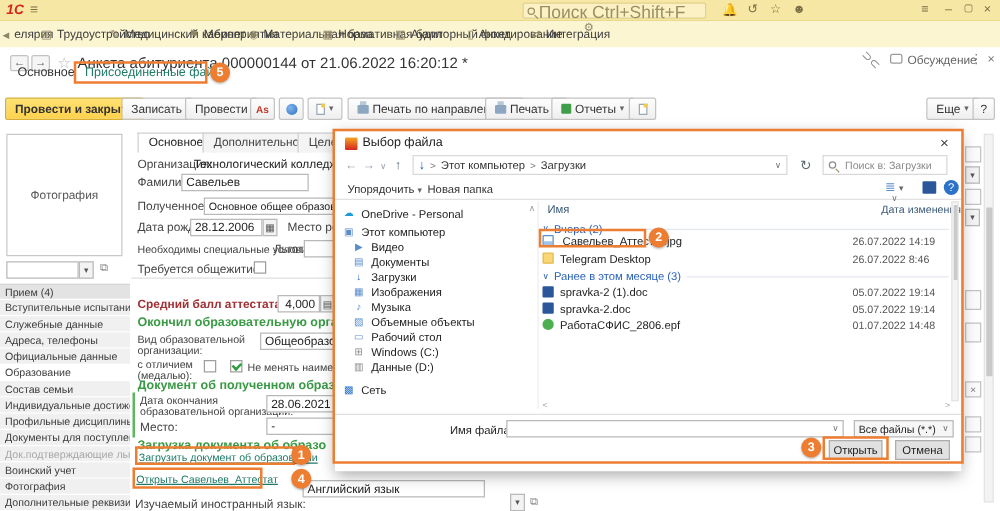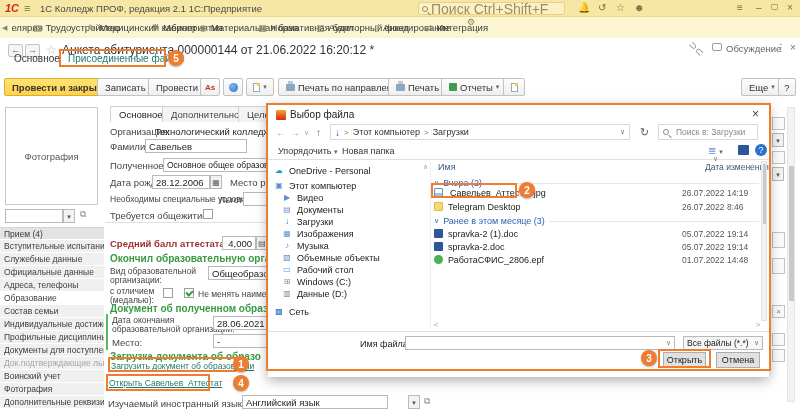--- a/index.html
+++ b/index.html
@@ -79,21 +79,20 @@
   .obox{border:2px solid #ED7D31;background:transparent;pointer-events:none}
   .marker{width:16px;height:16px;border-radius:50%;background:#ED7D31;color:#fff;font-weight:bold;font-size:10px;display:flex;align-items:center;justify-content:center;box-shadow:0 1px 2px rgba(0,0,0,.3)}
   .clip{border:1px solid #c3c3c3;background:#fbfbfb}
 </style>
 </head>
 <body>
 
 <div class="abs titlebar">
   <span class="abs logo" style="left:5px;top:2px">1С</span>
   <span class="abs tb-ic" style="left:24px;top:2px;font-size:11px">≡</span>
-  <span class="abs" style="left:40px;top:3px;font-size:9.5px;color:#4a4a4a">1С Колледж ПРОФ, редакция 2.1 1С:Предприятие</span>
   <div class="abs searchbox" style="left:418px;top:2px;width:147px">
     <span class="mag"></span>
     <span style="font-size:14px">Поиск Ctrl+Shift+F</span>
   </div>
   <span class="abs tb-ic" style="left:578px;top:2px">🔔</span>
   <span class="abs tb-ic" style="left:598px;top:2px">↺</span>
   <span class="abs tb-ic" style="left:616px;top:2px">☆</span>
   <span class="abs tb-ic" style="left:634px;top:2px">☻</span>
   <span class="abs tb-ic" style="left:737px;top:2px">≡</span>
   <span class="abs tb-ic" style="left:756px;top:2px">–</span>
@@ -198,22 +197,22 @@
 
 <div class="abs photo" style="left:5px;top:107px;width:93px;height:98px">Фотография</div>
 <div class="abs inp" style="left:5px;top:209px;width:58px"></div>
 <span class="abs ddbtn" style="left:63px;top:209px">▾</span>
 <span class="abs" style="left:80px;top:209px;color:#888;font-size:9px">⧉</span>
 
 <div class="abs nav">
   <div class="nav-item hdr">Прием (4)</div>
   <div class="nav-item">Вступительные испытания</div>
   <div class="nav-item">Служебные данные</div>
+  <div class="nav-item">Адреса, телефоны</div>
   <div class="nav-item">Официальные данные</div>
-  <div class="nav-item">Адреса, телефоны</div>
   <div class="nav-item sel">Образование</div>
   <div class="nav-item">Состав семьи</div>
   <div class="nav-item">Индивидуальные достижения</div>
   <div class="nav-item">Профильные дисциплины</div>
   <div class="nav-item">Документы для поступления</div>
   <div class="nav-item dis">Док.подтверждающие льготу</div>
   <div class="nav-item">Воинский учет</div>
   <div class="nav-item">Фотография</div>
   <div class="nav-item">Дополнительные реквизиты</div>
 </div>
@@ -272,21 +271,21 @@
 <span class="abs inp" style="left:213px;top:316px;width:55px">28.06.2021</span>
 
 <span class="abs lbl" style="left:112px;top:337px">Место:</span>
 <span class="abs inp" style="left:213px;top:334px;width:55px">-</span>
 
 <span class="abs grn" style="left:110px;top:351px;width:158px">Загрузка документа об образо</span>
 <span class="abs lnk" style="left:111px;top:361px;font-size:8.5px">Загрузить документ об образовании</span>
 <span class="abs lnk" style="left:109px;top:378px;font-size:8.5px">Открыть Савельев_Аттестат</span>
 
 <span class="abs lbl" style="left:108px;top:398px">Изучаемый иностранный язык:</span>
-<span class="abs inp" style="left:242px;top:395px;width:146px">Английский язык</span>
+<span class="abs inp" style="left:242px;top:384px;width:146px">Английский язык</span>
 <span class="abs ddbtn" style="left:408px;top:395px">▾</span>
 <span class="abs" style="left:424px;top:396px;color:#888;font-size:9px">⧉</span>
 
 <span class="abs clip" style="left:772px;top:117px;width:13px;height:13px"></span>
 <span class="abs ddbtn" style="left:772px;top:133px">▾</span>
 <span class="abs clip" style="left:772px;top:151px;width:13px;height:13px"></span>
 <span class="abs ddbtn" style="left:772px;top:167px">▾</span>
 <span class="abs clip" style="left:772px;top:232px;width:13px;height:16px"></span>
 <span class="abs clip" style="left:772px;top:258px;width:13px;height:16px"></span>
 <span class="abs clip" style="left:772px;top:305px;width:13px;height:13px;text-align:center;line-height:12px;color:#777;font-size:8px">×</span>

